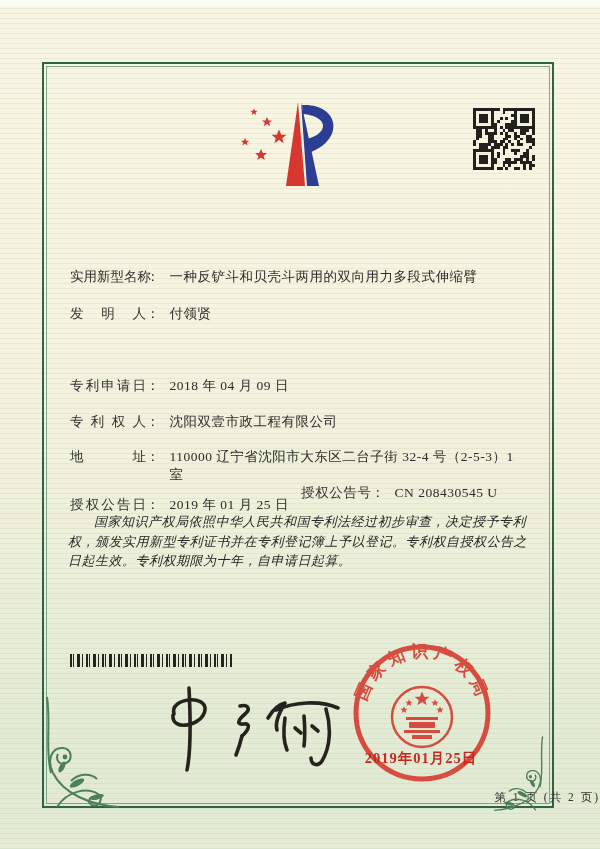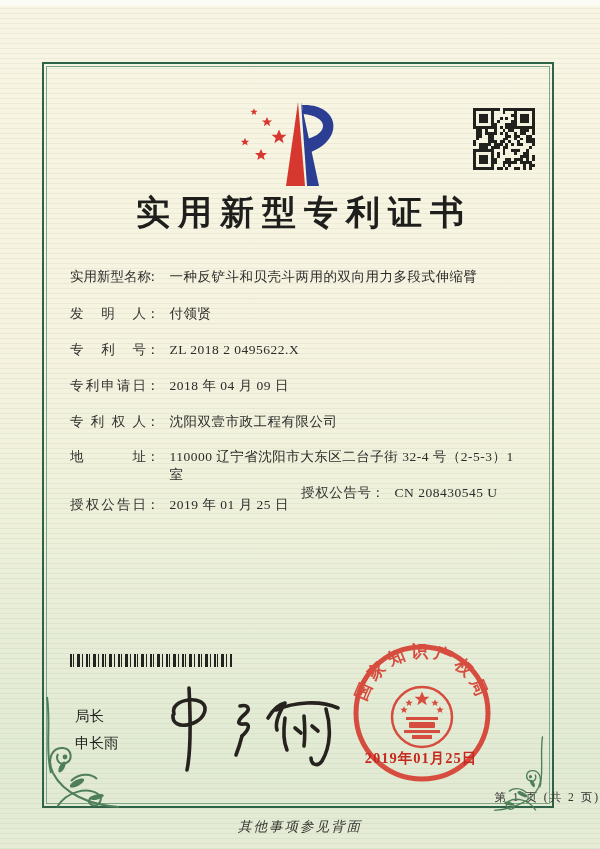--- a/index.html
+++ b/index.html
@@ -318,56 +318,49 @@
       <div style="grid-area: 21 / 7;"></div>
       <div style="grid-area: 21 / 9;"></div>
       <div style="grid-area: 21 / 10;"></div>
       <div style="grid-area: 21 / 12;"></div>
       <div style="grid-area: 21 / 15;"></div>
       <div style="grid-area: 21 / 16;"></div>
       <div style="grid-area: 21 / 18;"></div>
       <div style="grid-area: 21 / 20;"></div>
     </div>
 
-  <h1 class="title">实用新型专利证书</h1>
 
   <div class="row" style="top:305px">
     <span class="lbl">发明人</span><span class="colon">：</span><span class="val">付领贤</span>
   </div>
   <div class="row" style="top:268px">
     <span class="lbl">实用新型名称</span><span class="colon">：</span><span class="val">一种反铲斗和贝壳斗两用的双向用力多段式伸缩臂</span>
   </div>
-  <div class="row" style="top:341px">
-    <span class="lbl">专利号</span><span class="colon">：</span><span class="val">ZL 2018 2 0495622.X</span>
-  </div>
   <div class="row" style="top:377px">
     <span class="lbl">专利申请日</span><span class="colon">：</span><span class="val">2018 年 04 月 09 日</span>
   </div>
   <div class="row" style="top:413px">
     <span class="lbl">专利权人</span><span class="colon">：</span><span class="val">沈阳双壹市政工程有限公司</span>
   </div>
   <div class="row" style="top:448px">
     <span class="lbl">地址</span><span class="colon">：</span><span class="val val-wrap">110000 辽宁省沈阳市大东区二台子街 32-4 号（2-5-3）1室</span>
   </div>
   <div class="row" style="top:496px">
     <span class="lbl">授权公告日</span><span class="colon">：</span><span class="val">2019 年 01 月 25 日</span>
   </div>
   <div class="row" style="top:484px;left:301px">
     <span class="lbl-sm">授权公告号</span><span class="colon">：</span><span class="val">CN 208430545 U</span>
   </div>
 
   <div class="paras">
+    <p>国家知识产权局依照中华人民共和国专利法经过初步审查，决定授予专利权，颁发实用新型专利证书并在专利登记簿上予以登记。专利权自授权公告之日起生效。专利权期限为十年，自申请日起算。</p>
   </div>
 
   <div class="barcode"></div>
 
-  <div class="signer">
-    <div>局长</div>
-    <div>申长雨</div>
-  </div>
 
   <svg class="signature" viewBox="0 0 200 100">
     <g fill="none" stroke="#26221e" stroke-width="3.6" stroke-linecap="round" stroke-linejoin="round">
       <path d="M22,36 C17,20 55,16 53,32 C51,48 19,54 21,37"></path>
       <path d="M37,10 C38,30 40,68 35,92"></path>
       <path d="M88,28 C96,26 99,31 93,36 C86,42 84,47 92,46 C99,45 97,52 90,58"></path>
       <path d="M90,58 C88,66 86,72 84,77"></path>
       <path d="M116,40 C122,30 128,26 133,25 C127,35 123,46 125,52"></path>
       <path d="M124,32 C142,24 168,22 186,30"></path>
       <path d="M133,40 C131,54 131,63 135,72"></path>
@@ -398,21 +391,20 @@
         <rect x="60" y="82" width="26" height="6" rx="1"></rect>
         <rect x="55" y="90" width="36" height="3"></rect>
         <rect x="63" y="95" width="20" height="4"></rect>
       </g>
     </g>
   </svg>
 
   <div class="seal-date">2019年01月25日</div>
 
   <div class="page-num">第 1 页 (共 2 页)</div>
-  <div class="back-note">其他事项参见背面</div>
 
   <svg class="orn orn-left" viewBox="0 0 82 116">
     <g fill="none" stroke="#4f7f5a" stroke-width="2">
       <path d="M6,2 C10,30 4,55 10,78"></path>
       <path d="M78,112 C48,110 22,98 12,78 C5,63 12,52 22,53 C31,54 32,65 25,68 C19,71 14,65 17,59"></path>
       <path d="M16,112 C26,96 46,92 57,99 C63,104 58,112 51,110 C46,108 48,101 54,102"></path>
       <path d="M30,86 C38,78 50,78 56,84"></path>
     </g>
     <g fill="#4f7f5a">
       <ellipse cx="36" cy="88" rx="8" ry="3" transform="rotate(-28 36 88)"></ellipse>

